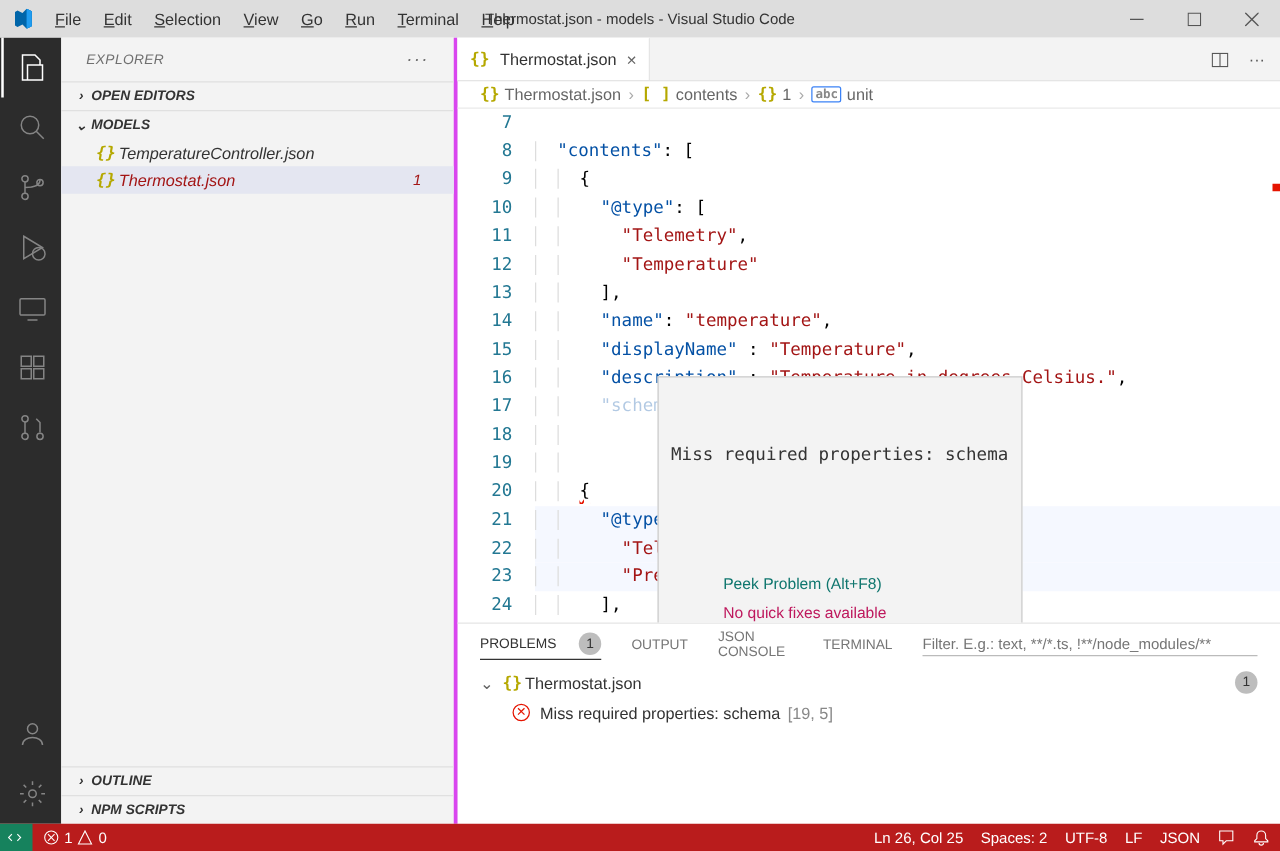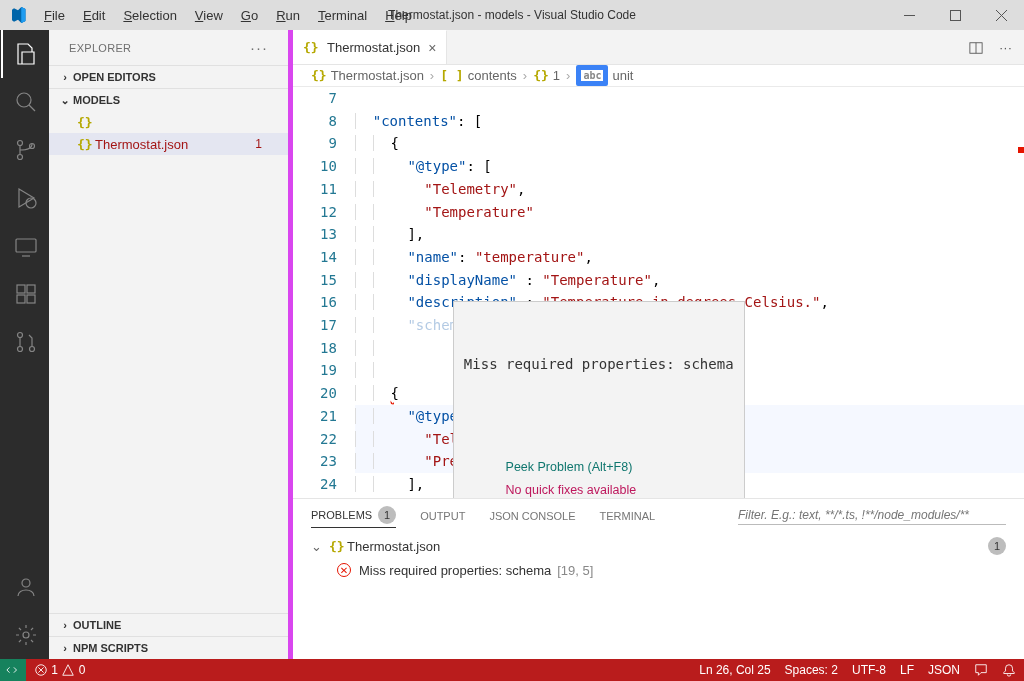--- a/index.html
+++ b/index.html
@@ -19,21 +19,21 @@
 
 
 .main-area { flex: 1; display: flex; min-height: 0; }
 .activity-bar { width: 49px; background: #2c2c2c; display: flex; flex-direction: column; align-items: center; }
 .activity-item { width: 48px; height: 48px; display: flex; align-items: center; justify-content: center; color: #858585; border-left: 2px solid transparent; cursor: pointer; }
 .activity-item.active { color: #fff; border-left-color: #fff; }
 .activity-item svg { width: 24px; height: 24px; stroke: currentColor; fill: none; stroke-width: 1.2; }
 .activity-bottom { margin-top: auto; }
 
 
-.sidebar { width: 244px; background: #f3f3f3; border-right: 5px solid #d946ef; display: flex; flex-direction: column; }
+.sidebar { width: 317px; background: #f3f3f3; border-right: 3px solid #d946ef; display: flex; flex-direction: column; font-style: italic; }
 .sidebar-header { height: 35px; display: flex; align-items: center; padding: 0 20px; color: #6f6f6f; font-size: 11px; letter-spacing: 0.3px; }
 .sidebar-header-actions { margin-left: auto; color: #6f6f6f; font-size: 15px; letter-spacing: 1px; }
 .sidebar-section { border-top: 1px solid #e0e0e0; }
 .section-header { display: flex; align-items: center; padding: 2px 8px; height: 22px; font-size: 11px; font-weight: 700; cursor: pointer; }
 .section-header .chev { width: 16px; text-align: center; }
 .explorer-list { }
 .explorer-item { display: flex; align-items: center; padding: 1px 8px 1px 28px; height: 22px; cursor: pointer; }
 .explorer-item.active { background: #e4e6f1; }
 .file-icon { width: 18px; color: #b5a800; font-weight: bold; font-family: monospace; }
 .explorer-item .label { flex: 1; }
@@ -70,25 +70,25 @@
 .hover-actions { font-family: "Segoe UI", sans-serif; font-size: 12.5px; }
 .hover-actions .link { color: #0f766e; margin-right: 16px; cursor: pointer; }
 .hover-actions .noquick { color: #be185d; }
 
 
 .scroll-marker { position: absolute; right: 0; top: 60px; width: 6px; height: 6px; background: #e51400; }
 
 
 .panel { height: 161px; border-top: 1px solid #e5e5e5; display: flex; flex-direction: column; }
 .panel-tabs { height: 33px; display: flex; align-items: center; padding: 0 18px; gap: 24px; font-size: 11px; color: #767676; }
-.panel-tab { cursor: pointer; display: flex; align-items: center; gap: 6px; text-align: right; }
+.panel-tab { cursor: pointer; display: flex; align-items: center; gap: 18px; }
 .panel-tab.active { color: #333; border-bottom: 1px solid #333; padding-bottom: 3px; margin-bottom: -3px; }
 .badge-count { background: #bdbdbd; color: #333; border-radius: 10px; min-width: 18px; height: 18px; display: inline-flex; align-items: center; justify-content: center; font-size: 11px; padding: 0 5px; }
 .panel-filter { margin-left: auto; }
-.panel-filter input { border: none; border-bottom: 1px solid #bbb; background: transparent; font-size: 12px; width: 268px; padding: 2px 0; outline: none; color:#a16207;font-style:italic; }
+.panel-filter input { border: none; border-bottom: 1px solid #bbb; background: transparent; font-size: 12px; width: 268px; padding: 2px 0; outline: none; color:#a16207; }
 
 .problems-body { flex: 1; padding: 2px 0; overflow: auto; }
 .problem-file { display: flex; align-items: center; padding: 2px 18px; height: 24px; cursor: pointer; color:#333;}
 .problem-file .chev { width: 18px; color: #666; }
 .problem-file .badge-count { margin-left: auto; }
 .problem-item { display: flex; align-items: center; padding: 2px 18px 2px 44px; height: 24px; color:#333;}
 .err-icon { color: #e51400; margin-right: 8px; border:1.2px solid #e51400; border-radius:50%; width:14px; height:14px; font-size:10px; display:inline-flex;align-items:center;justify-content:center; }
 .problem-loc { color: #888; margin-left: 6px; }
 
 
@@ -218,20 +218,21 @@
         </div>
     </div>
     <div class="sidebar-section" style="flex:1">
       <div class="section-header">
           <span class="chev">⌄</span>
           <span>MODELS</span>
         </div>
       <div class="explorer-list">
         <div class="explorer-item">
           <span class="file-icon">{}</span>
+          <span class="label">TemperatureController.json</span>
         </div>
         <div class="explorer-item active error">
           <span class="file-icon">{}</span>
           <span class="label">Thermostat.json</span>
           <span class="badge">1</span>
         </div>
       </div>
     </div>
     <div class="sidebar-section">
       <div class="section-header">
@@ -274,21 +275,21 @@
           <span class="bc-icon">[ ]</span> 
           <span>contents</span>
         </span>
       <span class="sep">›</span>
       <span class="bc-item">
           <span class="bc-icon">{}</span> 
           <span>1</span>
         </span>
       <span class="sep">›</span>
       <span class="bc-item">
-          <span class="bc-icon" style="color:#888;font-size:10px;border:5px solid #3b82f6;padding:0 2px;border-radius:2px">abc</span> 
+          <span class="bc-icon" style="color:#888;font-size:10px;border:1px solid #3b82f6;padding:0 2px;border-radius:2px">abc</span> 
           <span>unit</span>
         </span>
     </div>
 
     <div class="code-editor">
       <div class="scroll-marker"></div>
       <div class="gutter">
 <div>7</div>
           <div>8</div>
           <div>9</div>

